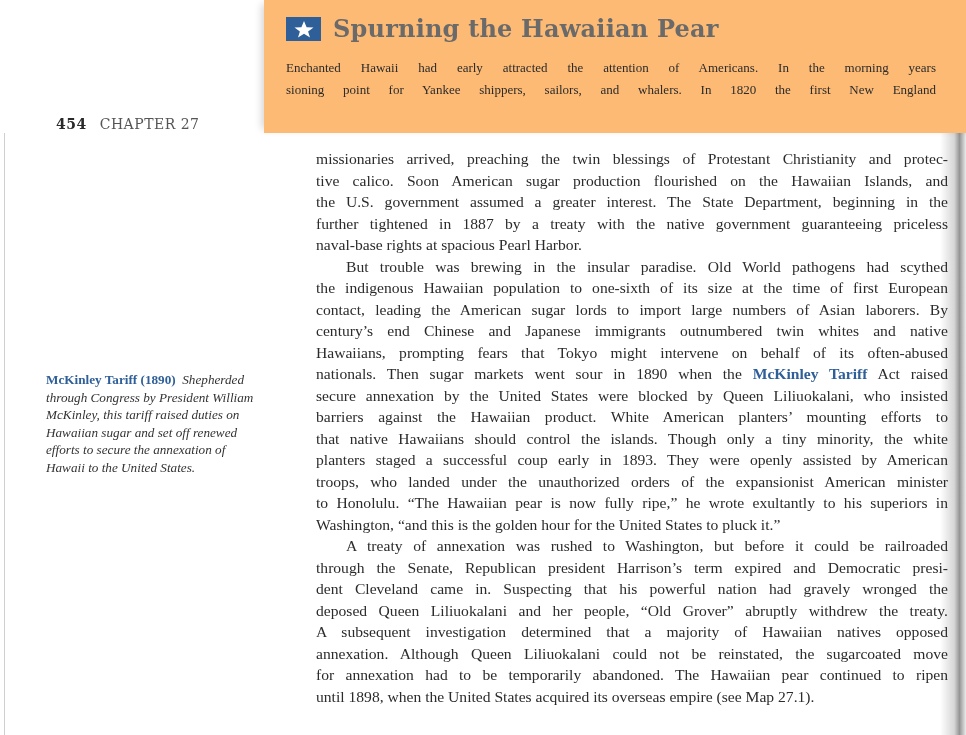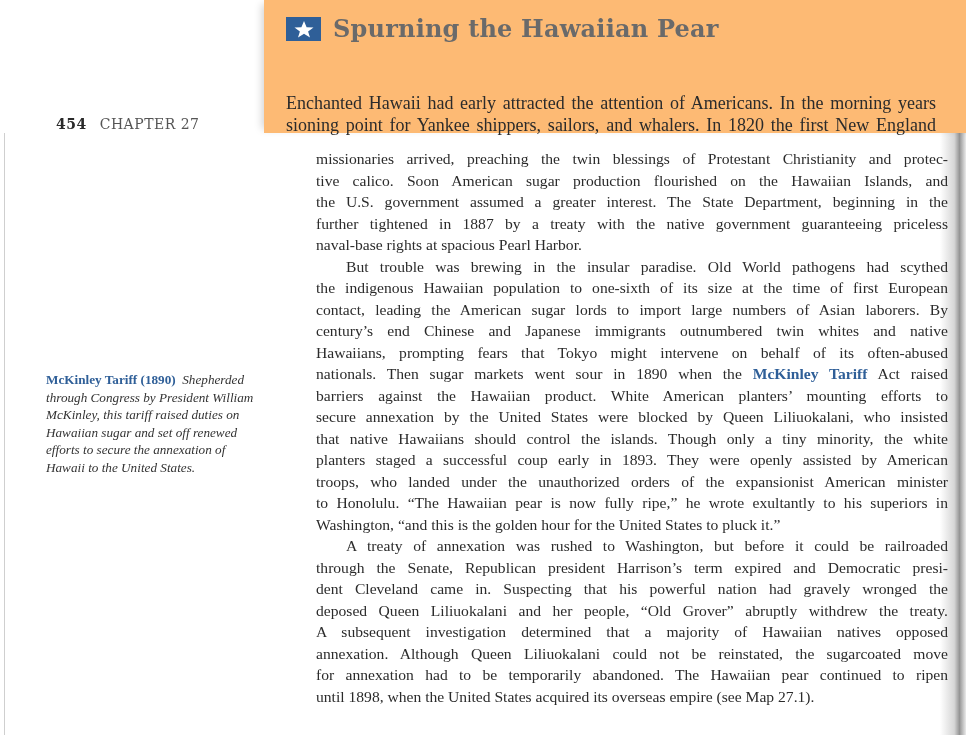--- a/index.html
+++ b/index.html
@@ -42,21 +42,21 @@
   .star-box {
     width: 35px; height: 24px; background: #2f5f98; display: flex; align-items: center; justify-content: center;
     margin-right: 12px;
   }
   .star-box svg { display: block; }
   .heading-title {
     font-family: "DejaVu Serif", serif; font-weight: bold; font-size: 24px; color: #6a6a6a; letter-spacing: 0.2px;
   }
   .intro {
     position: absolute; left: 22px; top: 57px; width: 650px;
-    font-size: 18px; line-height: 21.5px; color: #2b2b2b; margin-top: 36px;
+    font-size: 13px; line-height: 21.5px; color: #2b2b2b;
   }
   .line { display: block; white-space: nowrap; text-align-last: justify; text-align: justify; }
   .line.last { text-align-last: left; }
   
   .body-text {
     position: absolute; left: 316px; top: 148px; width: 632px;
     font-size: 15.6px; line-height: 21.5px; color: #2b2b2b;
   }
   .body-text .line { overflow: visible; }
   .indent { padding-left: 30px; }
@@ -107,22 +107,22 @@
     <span class="line">further tightened in 1887 by a treaty with the native government guaranteeing priceless</span>
     <span class="line last">naval-base rights at spacious Pearl Harbor.</span>
   </div>
   <div>
     <span class="line indent">But trouble was brewing in the insular paradise. Old World pathogens had scythed</span>
     <span class="line">the indigenous Hawaiian population to one-sixth of its size at the time of first European</span>
     <span class="line">contact, leading the American sugar lords to import large numbers of Asian laborers. By</span>
     <span class="line">century’s end Chinese and Japanese immigrants outnumbered twin whites and native</span>
     <span class="line">Hawaiians, prompting fears that Tokyo might intervene on behalf of its often-abused</span>
     <span class="line"><span>nationals. Then sugar markets went sour in 1890 when the </span><span class="keyterm">McKinley Tariff</span><span> Act raised</span></span>
+    <span class="line">secure annexation by the United States were blocked by Queen Liliuokalani, who insisted</span>
     <span class="line">barriers against the Hawaiian product. White American planters’ mounting efforts to</span>
-    <span class="line">secure annexation by the United States were blocked by Queen Liliuokalani, who insisted</span>
     <span class="line">that native Hawaiians should control the islands. Though only a tiny minority, the white</span>
     <span class="line">planters staged a successful coup early in 1893. They were openly assisted by American</span>
     <span class="line">troops, who landed under the unauthorized orders of the expansionist American minister</span>
     <span class="line">to Honolulu. “The Hawaiian pear is now fully ripe,” he wrote exultantly to his superiors in</span>
     <span class="line last">Washington, “and this is the golden hour for the United States to pluck it.”</span>
   </div>
   <div>
     <span class="line indent">A treaty of annexation was rushed to Washington, but before it could be railroaded</span>
     <span class="line">through the Senate, Republican president Harrison’s term expired and Democratic presi-</span>
     <span class="line">dent Cleveland came in. Suspecting that his powerful nation had gravely wronged the</span>

